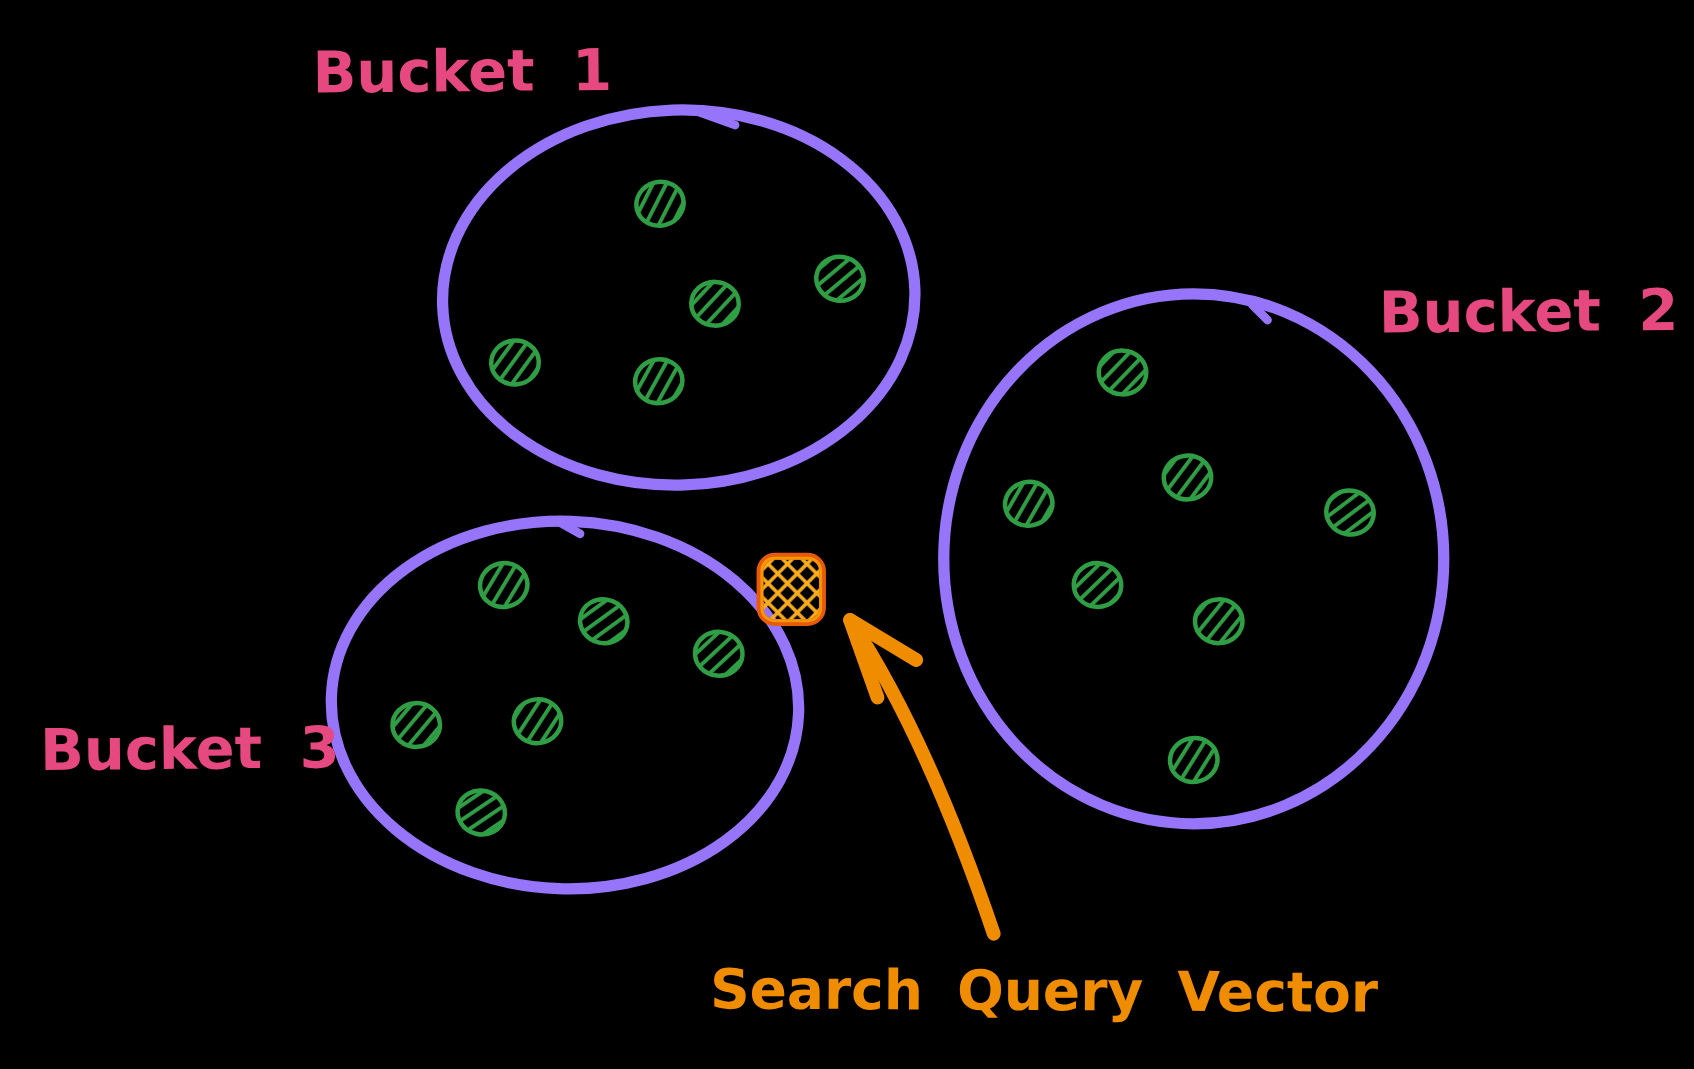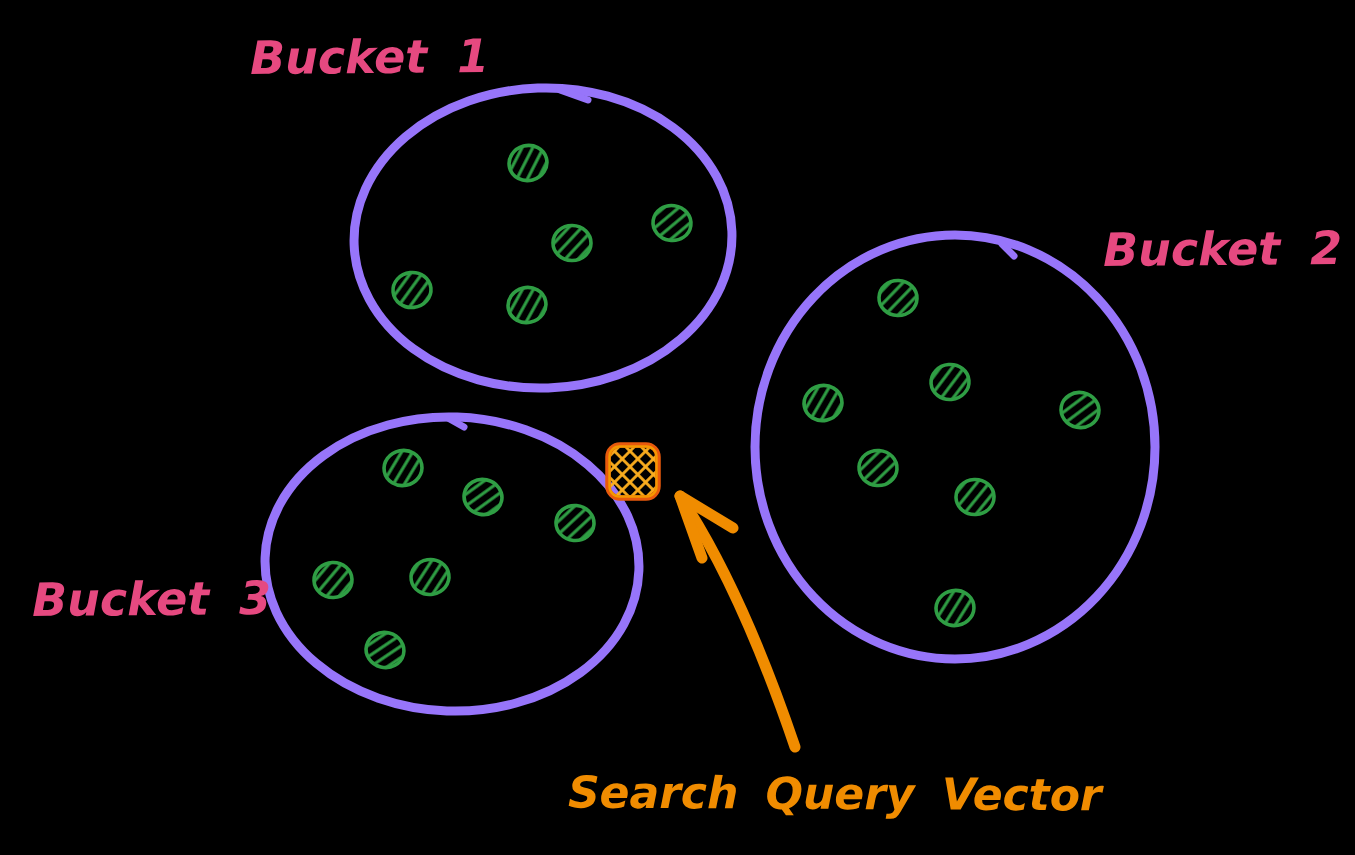--- a/index.html
+++ b/index.html
@@ -7,21 +7,20 @@
     padding: 0;
     background: #000000;
     font-family: "DejaVu Sans", sans-serif;
   }
   #stage {
     position: relative;
     width: 1355px;
     height: 855px;
     background: #000000;
     overflow: hidden;
-    font-style: italic;
   }
   #diagram-svg {
     position: absolute;
     left: 0;
     top: 0;
   }
   .hand-label {
     position: absolute;
     font-weight: 700;
     letter-spacing: 0px;

